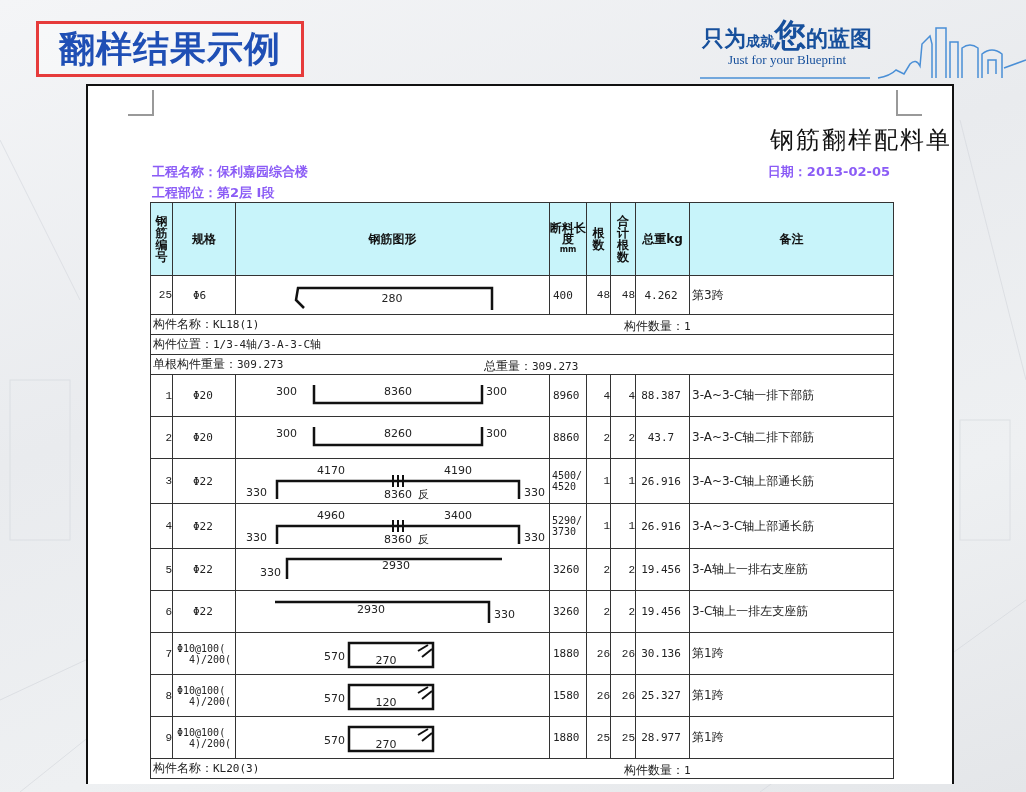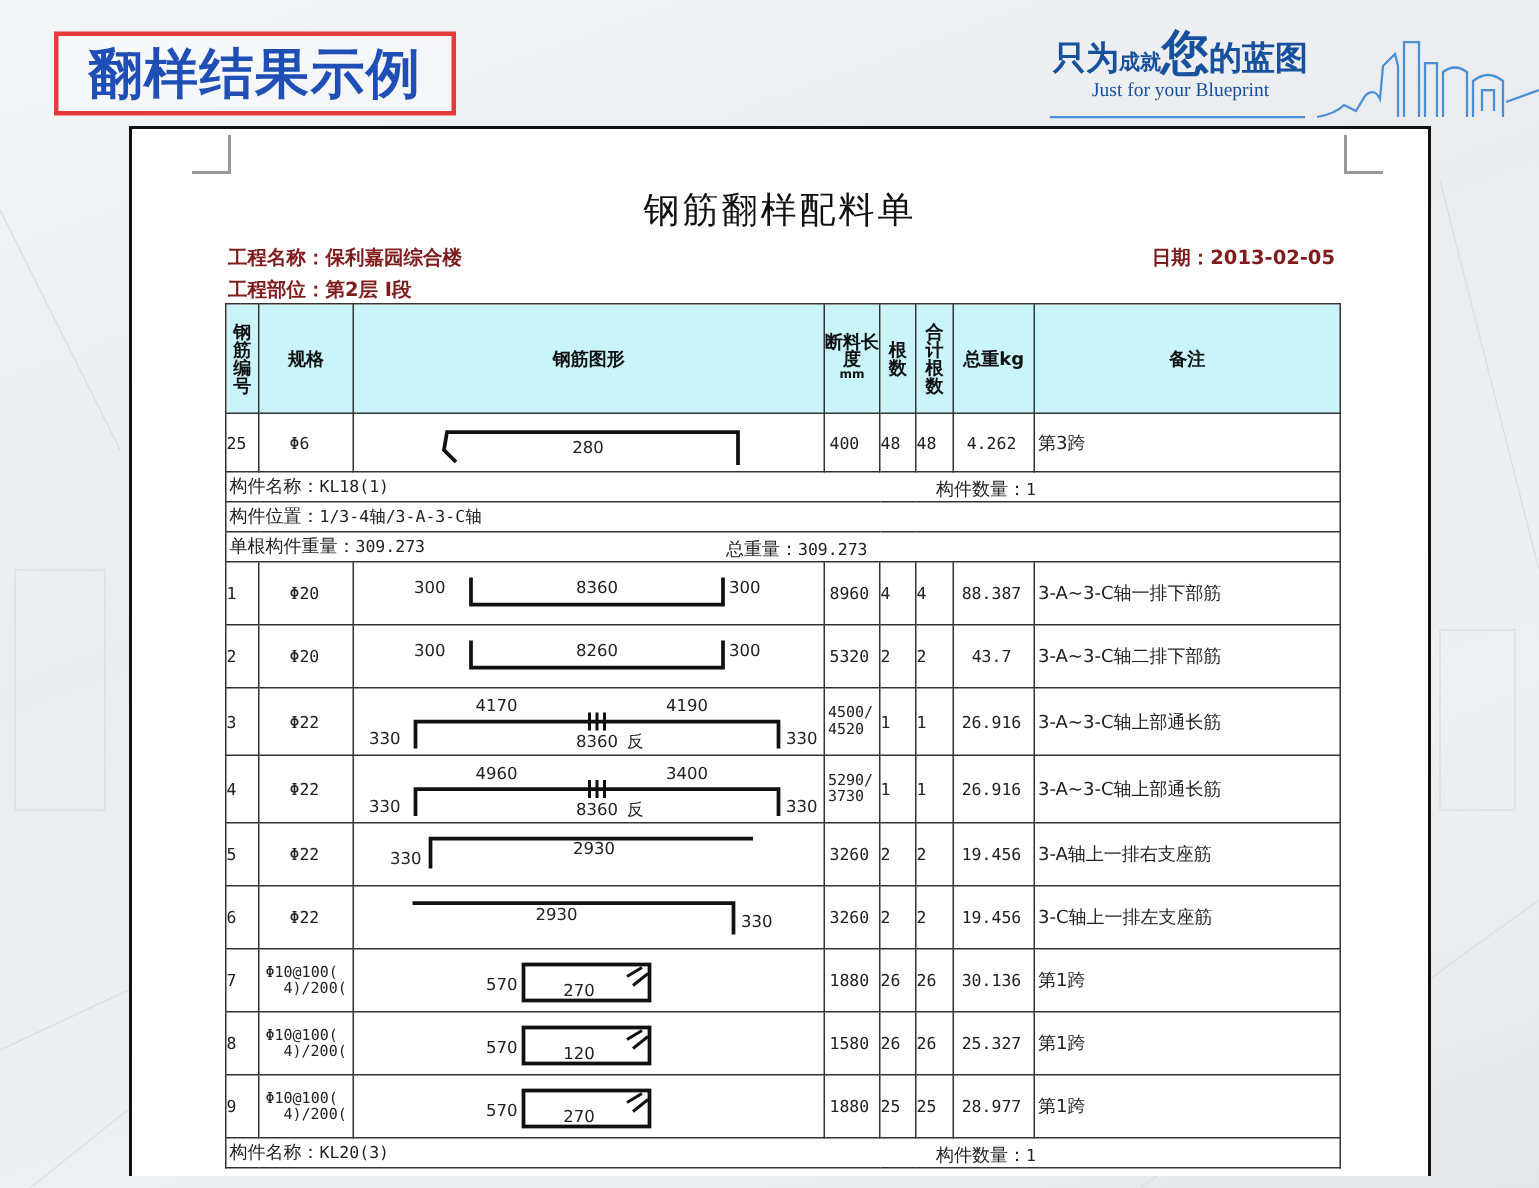--- a/index.html
+++ b/index.html
@@ -33,42 +33,42 @@
   .paper {
     position: absolute; left: 86px; top: 84px; width: 868px; height: 700px;
     background: #fff; border: 2px solid #111; border-bottom: none;
     overflow: hidden;
   }
   .crop-mark { position: absolute; border-color: #999; border-style: solid; }
   .crop-tl { left: 40px; top: 4px; width: 26px; height: 26px; border-width: 0 2px 2px 0; }
   .crop-tr { right: 30px; top: 4px; width: 26px; height: 26px; border-width: 0 0 2px 2px; }
 
   .doc-title {
-    position: absolute; left: 0; right: 0; top: 38px; text-align: center;
+    position: absolute; left: 0; right: 0; top: 38px; text-align: right;
     font-family: "DejaVu Sans", sans-serif; font-size: 24px; color: #111; letter-spacing: 2px;
   }
-  .meta { position: absolute; font-size: 13px; font-weight: bold; color: #7f1d1d; white-space: nowrap; }
+  .meta { position: absolute; font-size: 13px; font-weight: bold; color: #8b5cf6; white-space: nowrap; }
   .meta-project { left: 64px; top: 77px; }
   .meta-date { right: 62px; top: 77px; }
   .meta-location { left: 64px; top: 98px; }
 
   table.rebar {
     position: absolute; left: 62px; top: 116px; width: 743px;
     border-collapse: collapse; table-layout: fixed;
     font-family: "DejaVu Sans Mono", monospace; font-size: 11px; color: #222;
   }
   table.rebar td, table.rebar th { border: 1px solid #333; overflow: hidden; }
   table.rebar th {
     background: #c8f4fa; font-family: "DejaVu Sans", sans-serif; font-weight: bold;
     font-size: 12px; color: #111; height: 58px; text-align: center; vertical-align: middle;
   }
   th.vert { line-height: 12px; font-size: 12px; padding: 12px 1px; }
   th.vert-small { line-height: 11px; font-size: 11px; }
   th .mm { display: block; font-size: 8px; line-height: 10px; }
-  td.c { text-align: left; }
+  td.c { text-align: right; font-family: Liberation Mono, monospace; }
   td.r { text-align: center; padding-right: 3px; }
   td.l { text-align: left; padding-left: 3px; margin-top: 27px; }
   td.note { font-family: "DejaVu Sans", sans-serif; font-size: 12px; padding-left: 2px; white-space: nowrap; }
   td.cut { font-size: 10px; line-height: 11px; padding-left: 2px; }
   td.spec { font-size: 11px; padding-left: 20px; }
   td.spec-small { font-size: 10px; line-height: 11px; padding-left: 4px; margin-left: 12px; }
   tr.data td { height: 41px; }
   tr.data.first td { height: 38px; }
   tr.data.mid td { height: 44px; }
   tr.info td {
@@ -212,21 +212,21 @@
       <td class="c">2</td>
       <td class="spec">Φ20</td>
       <td class="shape">
         <svg width="314" height="41">
           <path d="M78 10 L78 28 L246 28 L246 10" stroke="#111" stroke-width="2.5" fill="none"></path>
           <text class="shape-text" x="40" y="20">300</text>
           <text class="shape-text" x="162" y="20" text-anchor="middle">8260</text>
           <text class="shape-text" x="250" y="20">300</text>
         </svg>
       </td>
-      <td class="l">5320</td>
+      <td class="l">8860</td>
       <td class="c">2</td>
       <td class="c">2</td>
       <td class="r">43.7</td>
       <td class="note">3-A~3-C轴二排下部筋</td>
     </tr>
 
     <tr class="data mid">
       <td class="c">3</td>
       <td class="spec">Φ22</td>
       <td class="shape">

